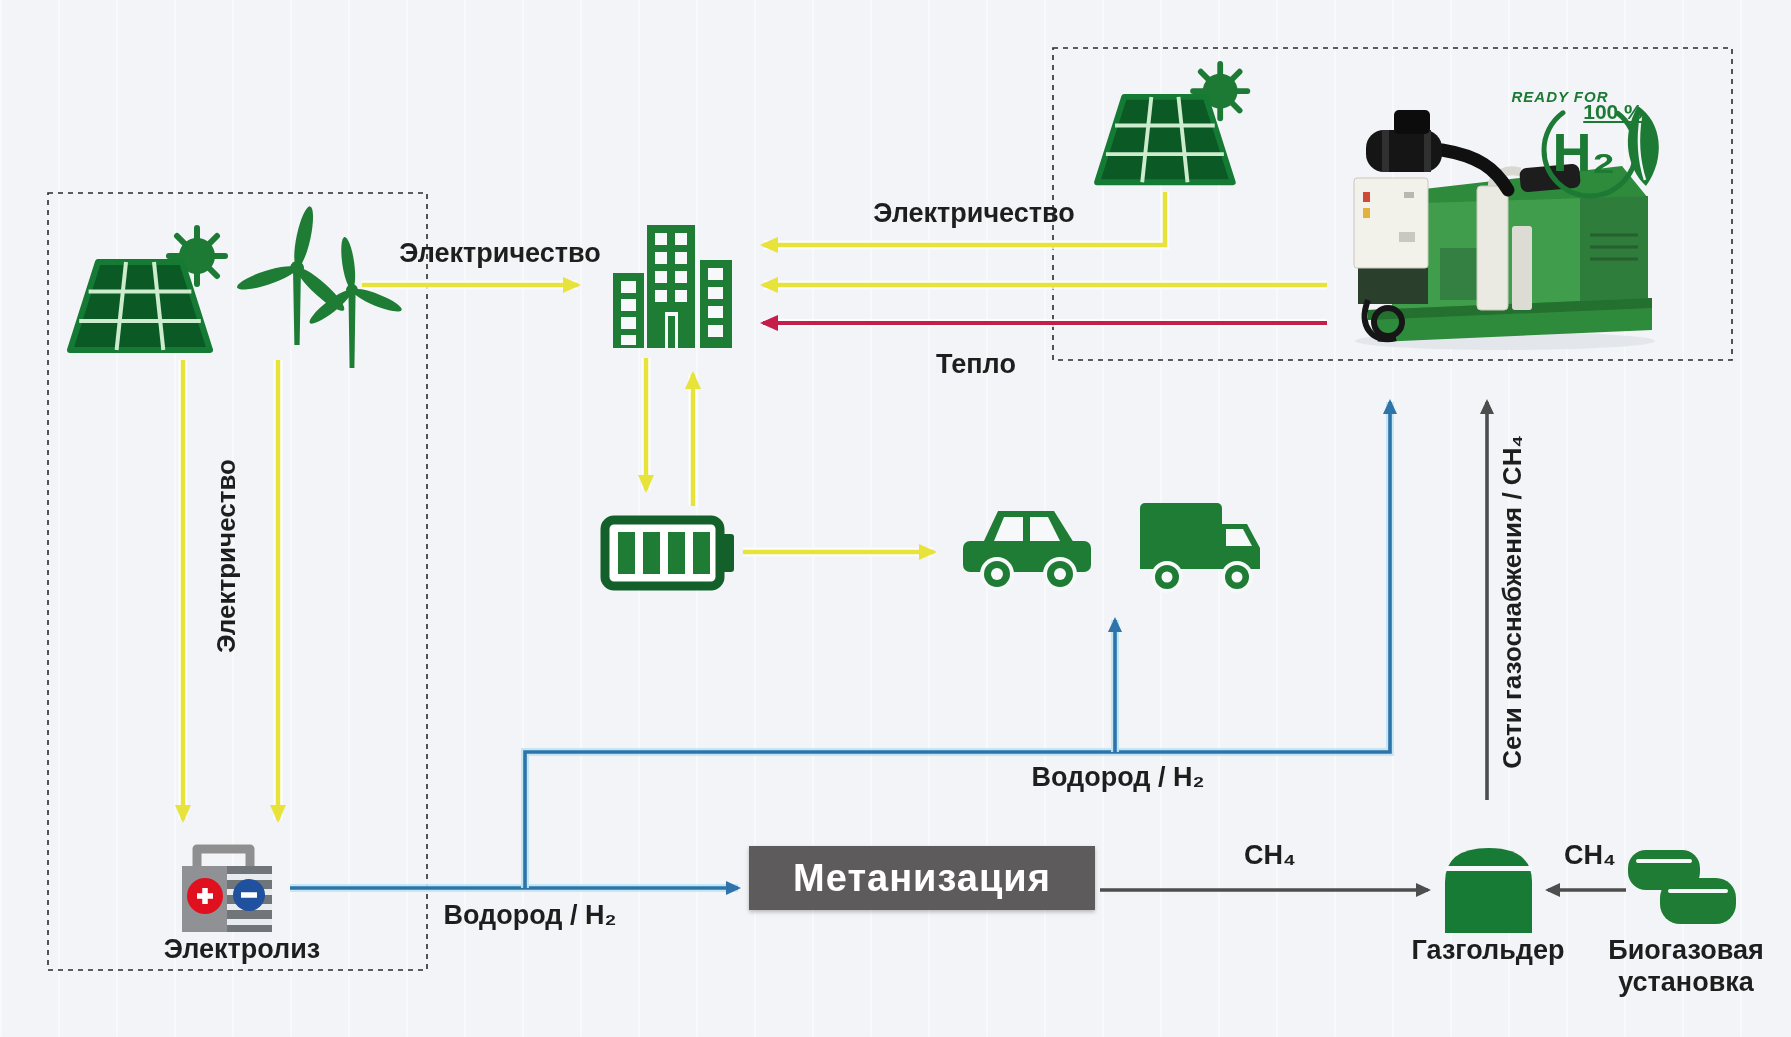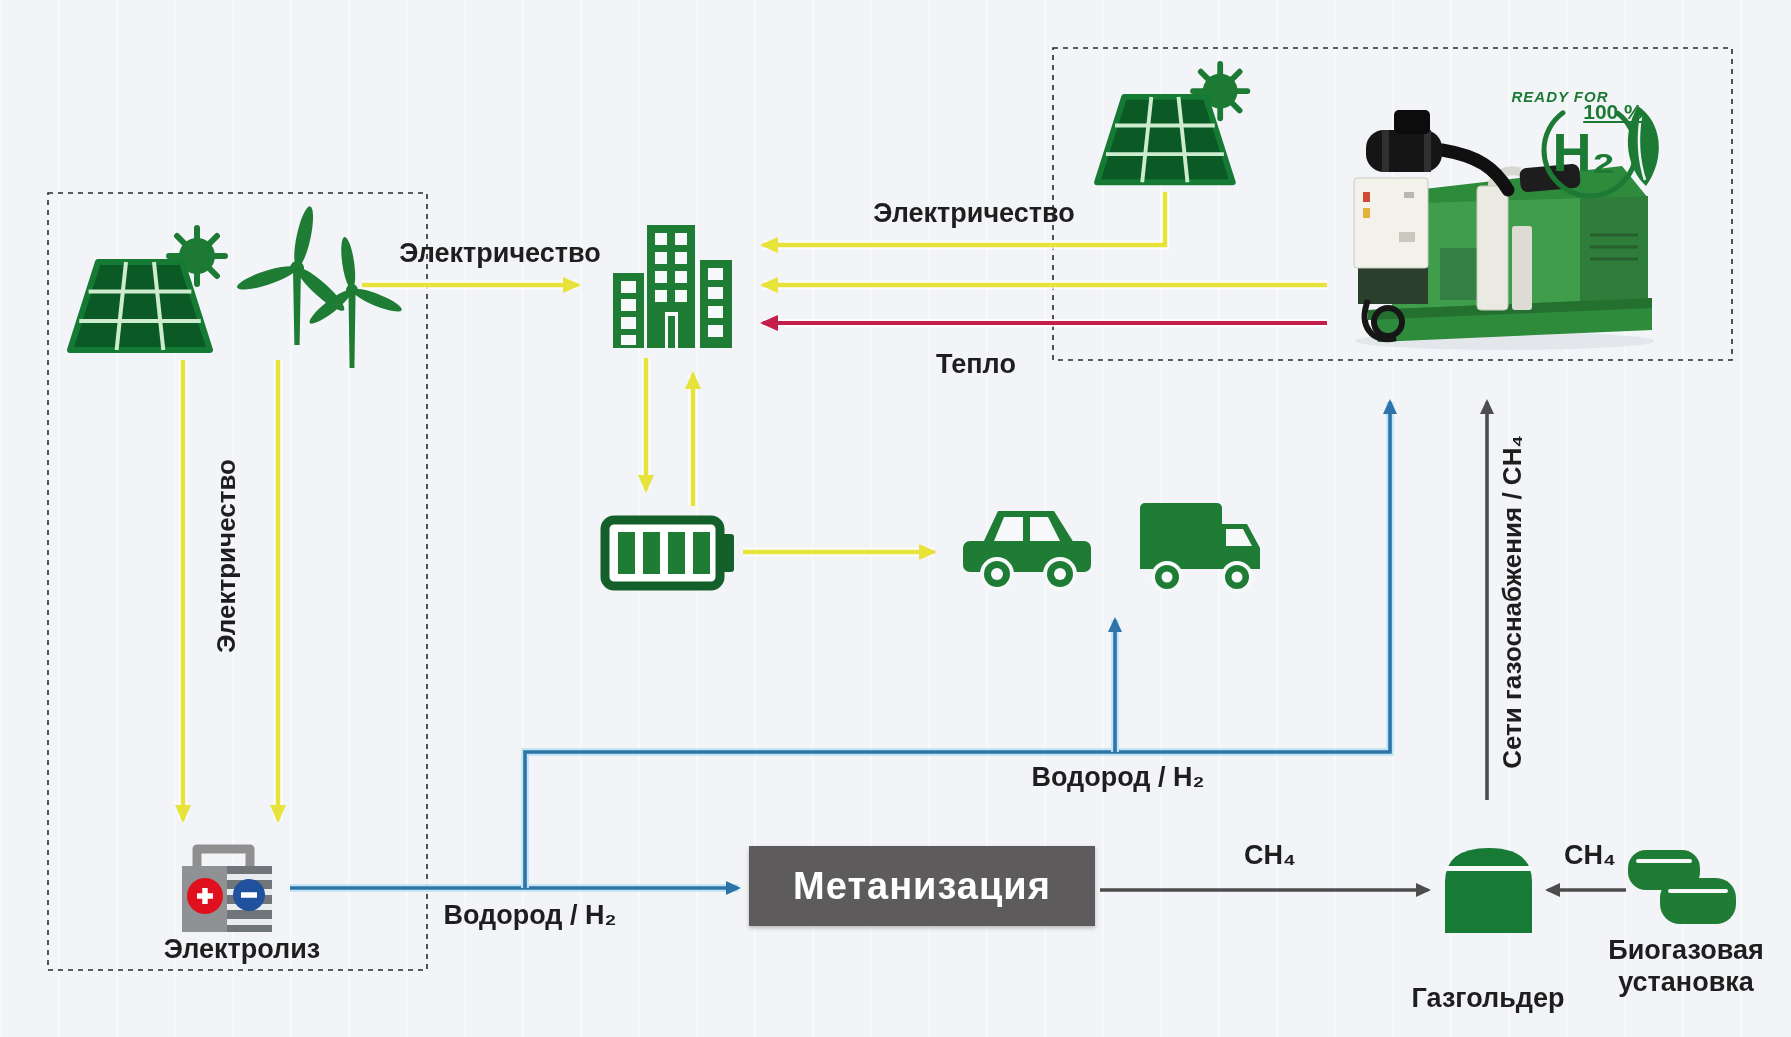--- a/index.html
+++ b/index.html
@@ -10,21 +10,21 @@
     background-image:repeating-linear-gradient(90deg, rgba(255,255,255,.45) 0 2px, rgba(255,255,255,0) 2px 58px);
   }
   svg.layer{position:absolute;left:0;top:0;}
   .lbl{
     position:absolute;font-weight:bold;font-size:27px;color:#1e1e1e;
     white-space:nowrap;transform:translate(-50%,-50%);line-height:1.15;
   }
   .lbl.vert{transform:translate(-50%,-50%) rotate(-90deg);}
   .lbl.wrap{white-space:normal;text-align:center;}
   .methan{
-    position:absolute;left:749px;top:846px;width:346px;height:80px;
+    position:absolute;left:749px;top:846px;width:346px;height:64px;
     background:#5d5b5b;color:#ffffff;display:flex;align-items:center;justify-content:center;
     font-weight:bold;font-size:38px;letter-spacing:1px;box-shadow:0 2px 4px rgba(0,0,0,.25);
   }
   .h2txt{position:absolute;color:#1d7a34;font-weight:bold;transform:translate(-50%,-50%);white-space:nowrap;}
 </style>
 </head>
 <body>
 
 <div id="canvas">
 
@@ -264,21 +264,21 @@
   <div class="lbl" style="left:500px;top:254px;">Электричество</div>
   <div class="lbl vert" style="left:227px;top:556px;font-size:26px;">Электричество</div>
   <div class="lbl" style="left:974px;top:214px;">Электричество</div>
   <div class="lbl" style="left:976px;top:365px;">Тепло</div>
   <div class="lbl" style="left:530px;top:916px;">Водород / H₂</div>
   <div class="lbl" style="left:1118px;top:778px;">Водород / H₂</div>
   <div class="lbl" style="left:1270px;top:856px;">CH₄</div>
   <div class="lbl" style="left:1590px;top:856px;">CH₄</div>
   <div class="lbl vert" style="left:1513px;top:602px;font-size:26px;">Сети газоснабжения / CH₄</div>
   <div class="lbl" style="left:242px;top:950px;">Электролиз</div>
-  <div class="lbl" style="left:1488px;top:951px;margin-top:48px;">Газгольдер</div>
+  <div class="lbl" style="left:1488px;top:951px;">Газгольдер</div>
   <div class="lbl wrap" style="left:1686px;top:966px;width:230px;line-height:32px;">Биогазовая установка</div>
 
   <div class="methan">
     <span>Метанизация</span>
   </div>
 
   <div class="h2txt" style="left:1560px;top:96px;font-size:15px;letter-spacing:1px;font-style:italic;">READY FOR</div>
   <div class="h2txt" style="left:1613px;top:112px;font-size:21px;text-decoration:underline;">100 %</div>
   <div class="h2txt" style="left:1584px;top:152px;font-size:54px;text-align:right;">H₂</div>
 

